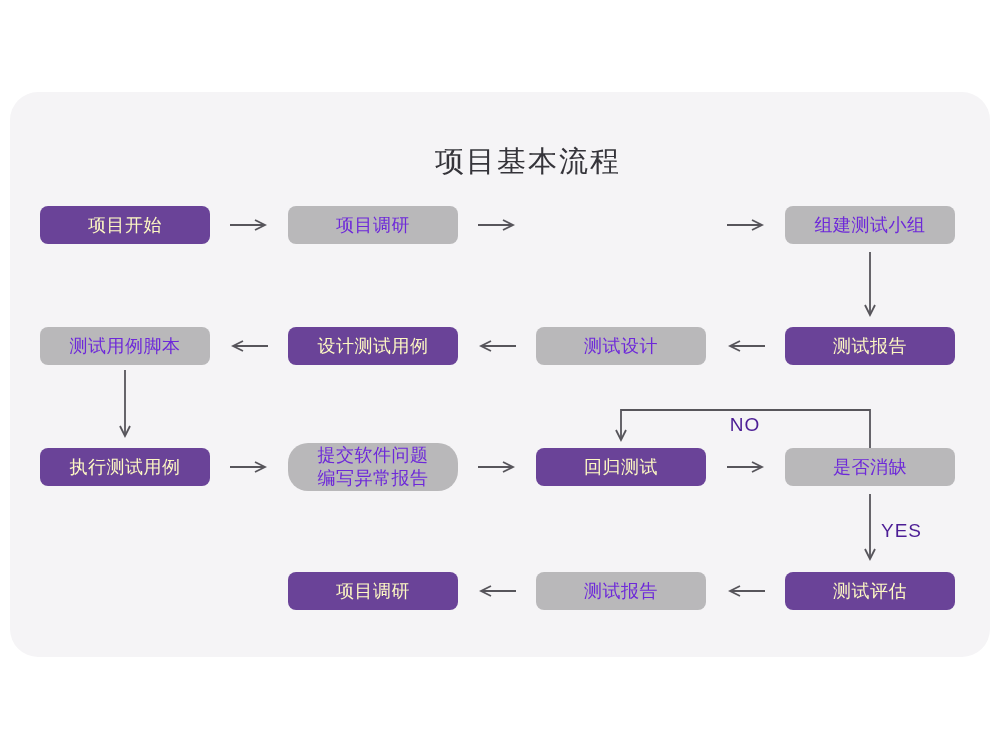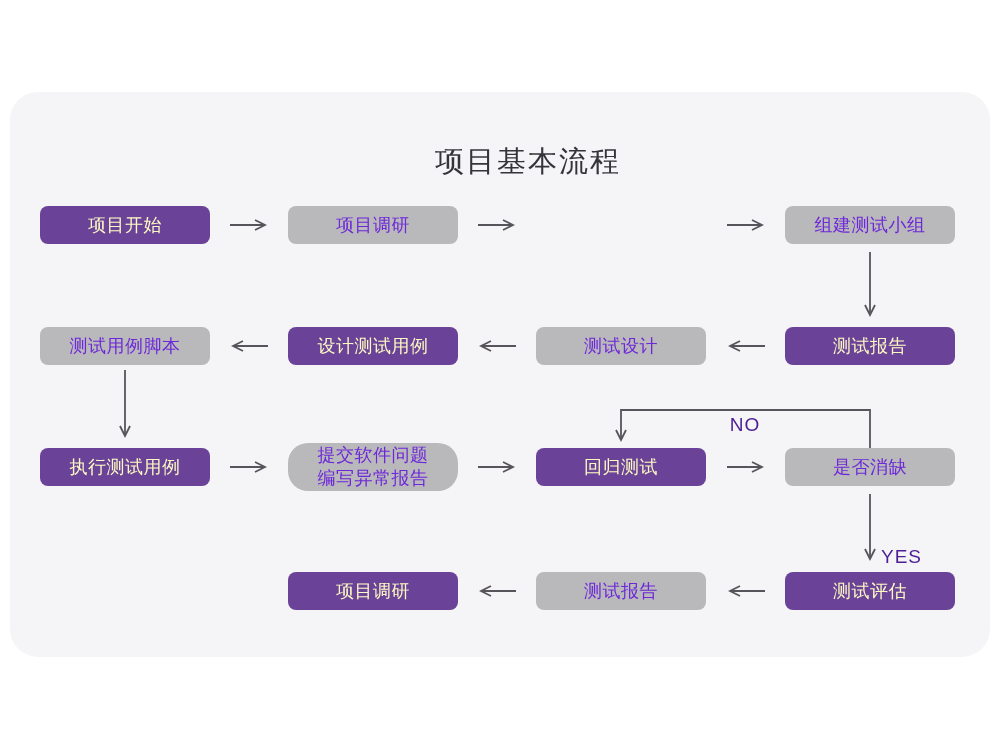--- a/index.html
+++ b/index.html
@@ -10,21 +10,21 @@
   .title{position:absolute;left:0;top:142px;width:100%;text-align:center;
          font-size:29px;font-weight:500;letter-spacing:2px;color:#35343a;padding-left:28px;}
   .node{position:absolute;width:170px;height:38px;border-radius:8px;
         display:flex;align-items:center;justify-content:center;text-align:center;
         font-size:18px;letter-spacing:0.5px;white-space:pre-line;line-height:23px;}
   .node.accent{background:#6a4398;color:#fef9c3;}
   .node.muted{background:#b9b8ba;color:#6d28d9;}
   .node.tall{height:48px;border-radius:20px;}
   .edge-label{position:absolute;color:#4c1d95;font-size:19px;letter-spacing:1px;}
   .edge-label.no{left:745px;top:425px;transform:translate(-50%,-50%);}
-  .edge-label.yes{left:881px;top:531px;transform:translateY(-50%);margin-top:26px;}
+  .edge-label.yes{left:881px;top:531px;transform:translateY(-50%);}
   svg.arrows{position:absolute;left:0;top:0;pointer-events:none;}
   svg.arrows line, svg.arrows polyline{stroke:#57555b;stroke-width:1.8;fill:none;}
 </style>
 </head>
 <body>
 
 <div class="stage">
   <div class="card"></div>
 
   <div class="title">项目基本流程</div>

